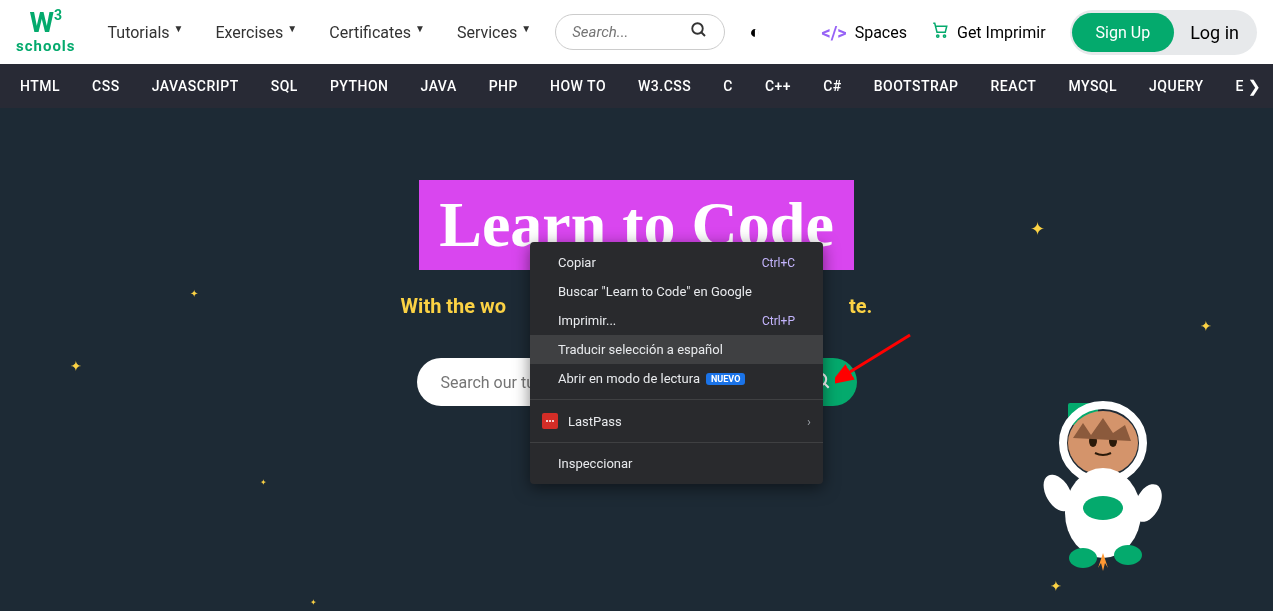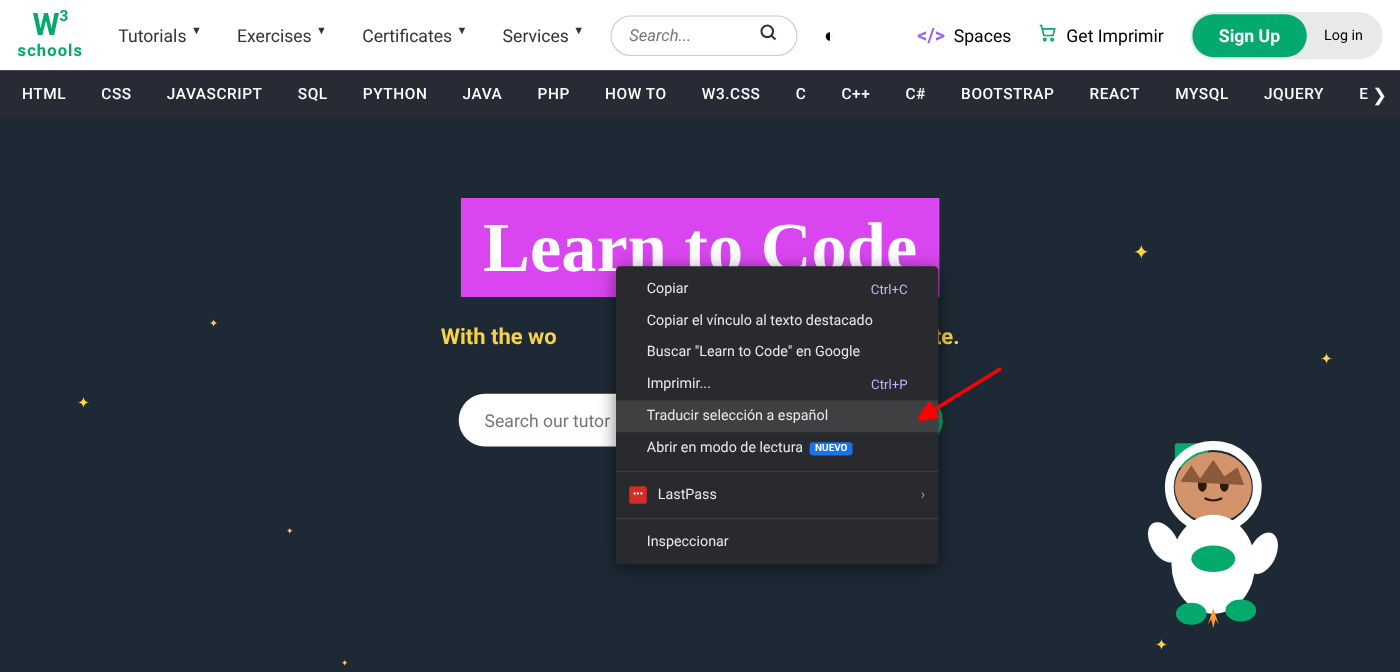--- a/index.html
+++ b/index.html
@@ -12,33 +12,33 @@
 .nav-item{font-size:16px;color:#333;cursor:pointer;display:flex;gap:4px}
 .caret{font-size:10px}
 .search-box{display:flex;align-items:center;border:1px solid #ccc;border-radius:24px;padding:6px 16px;width:170px;margin-left:16px}
 .search-box input{border:none;outline:none;font-size:15px;font-style:italic;color:#0c4a6e;width:100%}
 .theme-toggle{margin-left:16px;font-size:18px}
 .right-items{margin-left:auto;display:flex;align-items:center;gap:24px}
 .spaces{display:flex;align-items:center;gap:8px;font-size:16px}
 .code-icon{color:#9763f6;font-weight:bold;font-size:18px}
 .cert{display:flex;align-items:center;gap:8px;font-size:16px}
 .cart-icon{color:#04aa6d;font-size:18px}
-.signup-btn{background:#04aa6d;color:#fff;border:none;border-radius:24px;padding:10px 24px;font-size:16px;font-weight:700}
-.login-btn{background:transparent;border:none;font-size:13px;padding:10px 16px}
+.signup-btn{background:#04aa6d;color:#fff;border:none;border-radius:24px;padding:10px 24px;font-size:16px;font-weight:400}
+.login-btn{background:transparent;border:none;font-size:18px;padding:10px 16px}
 .secondnav{height:44px;background:#282a35;display:flex;align-items:center;padding:0 4px;gap:0;overflow:hidden;position:relative}
 .secondnav-item{color:#fff;font-size:14px;font-weight:500;padding:0 16px;white-space:nowrap;letter-spacing:0.5px}
 .chevron-right{position:absolute;right:8px;color:#fff;background:#282a35;padding:0 4px}
 .hero{position:relative;height:503px;background:#1d2a35;display:flex;flex-direction:column;align-items:center;padding-top:72px}
 .hero-title{background:#d946ef;color:#fff;font-size:64px;font-weight:bold;padding:8px 20px;font-family:Georgia,serif}
 .hero-sub{color:#fbd244;font-size:20px;font-weight:bold;margin-top:24px}
 .hero-search{display:flex;margin-top:40px;position:relative}
 .hero-search input{width:370px;height:48px;border:none;border-radius:24px 0 0 24px;padding:0 24px;font-size:16px;color:#666}
 .hero-search-btn{width:70px;height:48px;background:#04aa6d;border:none;border-radius:0 24px 24px 0;color:#fff;display:flex;align-items:center;justify-content:center}
 .not-sure{color:#fff;font-size:18px;text-decoration:underline;margin-top:36px;font-weight:bold}
-.context-menu{position:absolute;left:560px;top:242px;width:293px;background:#292a2d;border-radius:4px;box-shadow:0 4px 16px rgba(0,0,0,0.5);padding:6px 0;z-index:100;font-size:13px}
+.context-menu{position:absolute;left:530px;top:242px;width:293px;background:#292a2d;border-radius:4px;box-shadow:0 4px 16px rgba(0,0,0,0.5);padding:6px 0;z-index:100;font-size:13px}
 .ctx-item{display:flex;justify-content:space-between;align-items:center;padding:7px 28px;color:#e8eaed;cursor:pointer}
 .ctx-item.hovered{background:#3f4042}
 .ctx-sep{height:1px;background:#3f4042;margin:6px 0}
 .ctx-badge{background:#1a73e8;color:#fff;font-size:9px;padding:1px 5px;border-radius:3px;margin-left:6px;font-weight:bold}
 .ctx-lastpass{display:flex;align-items:center;gap:10px;padding:7px 12px;color:#e8eaed}
 .lp-icon{width:16px;height:16px;background:#d32d27;border-radius:2px;display:flex;align-items:center;justify-content:center;font-size:9px;color:#fff}
 .ctx-arrow{color:#9aa0a6}
 .ctx-shortcut{color:#c4b5fd;font-size:12px}
 .arrow-annotation{position:absolute;left:835px;top:330px;z-index:200}
 .star{position:absolute;color:#fbd244;font-size:14px}
@@ -178,23 +178,20 @@
     </svg>
   </div>
 </div>
 
 <div class="context-menu">
   <div class="ctx-item">
     <span>Copiar</span>
     <span class="ctx-shortcut">Ctrl+C</span>
   </div>
   <div class="ctx-item">
-    <span>Copiar el vínculo al texto destacado</span>
-  </div>
-  <div class="ctx-item">
     <span>Buscar "Learn to Code" en Google</span>
   </div>
   <div class="ctx-item">
     <span>Imprimir...</span>
     <span class="ctx-shortcut">Ctrl+P</span>
   </div>
   <div class="ctx-item hovered">
     <span>Traducir selección a español</span>
   </div>
   <div class="ctx-item">

